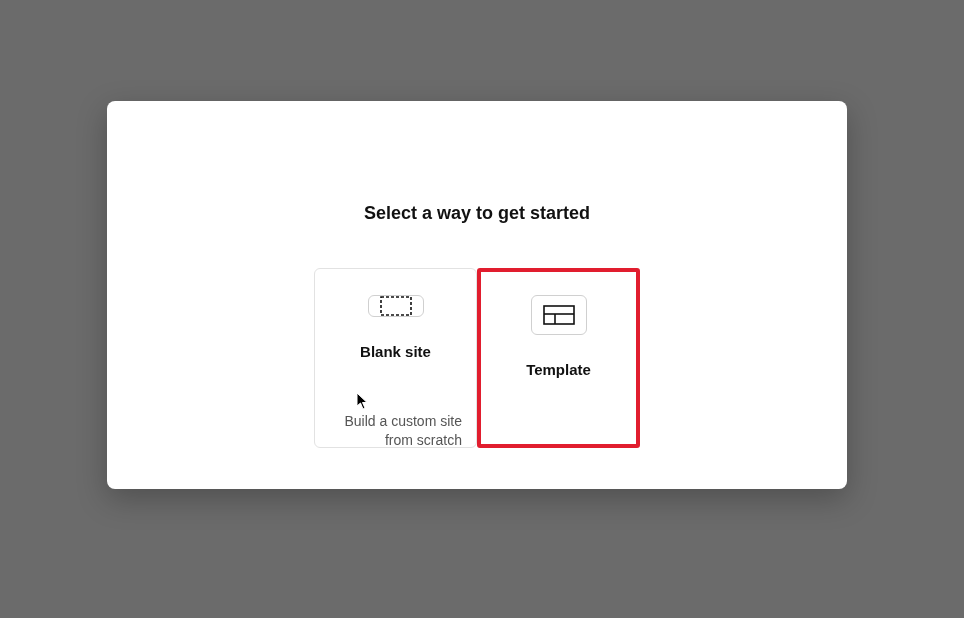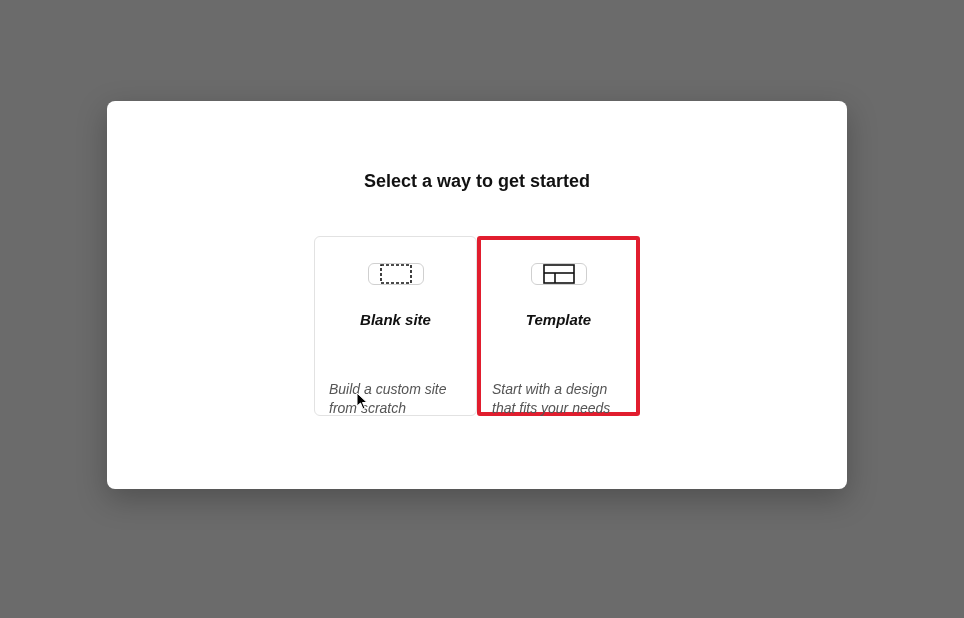--- a/index.html
+++ b/index.html
@@ -22,32 +22,31 @@
       top: 101px;
       left: 107px;
       width: 740px;
       height: 388px;
       background: #ffffff;
       border-radius: 8px;
       box-shadow: 0 10px 30px rgba(0,0,0,0.25);
       display: flex;
       flex-direction: column;
       align-items: center;
-      padding-top: 70px;
+      padding-top: 102px;
     }
     .modal-title {
       font-size: 18px;
       font-weight: 600;
       color: #111;
       margin-bottom: 44px;
     }
     .options {
       display: flex;
       gap: 0;
-      font-style: italic;
     }
     .option-card {
       width: 163px;
       height: 180px;
       border: 1px solid #e2e2e2;
       border-radius: 6px;
       display: flex;
       flex-direction: column;
       align-items: center;
       padding: 26px 14px 0 14px;
@@ -72,21 +71,21 @@
     .option-title {
       font-size: 15px;
       font-weight: 600;
       color: #111;
       margin-bottom: 8px;
       text-align: center;
     }
     .option-desc {
       font-size: 14px;
       color: #555;
-      text-align: left;
+      text-align: right;
       line-height: 1.35;
       margin-top: 44px;
     }
     .cursor {
       position: absolute;
       left: 356px;
       top: 392px;
       pointer-events: none;
     }
   </style>
@@ -109,21 +108,20 @@
 
     <div class="option-card highlighted">
       <div class="icon-box">
         <svg width="32" height="20" viewBox="0 0 32 20">
           <rect x="1" y="1" width="30" height="18" fill="none" stroke="#111" stroke-width="1.6"></rect>
           <line x1="1" y1="9" x2="31" y2="9" stroke="#111" stroke-width="1.6"></line>
           <line x1="12" y1="9" x2="12" y2="19" stroke="#111" stroke-width="1.6"></line>
         </svg>
       </div>
       <div class="option-title">Template</div>
-      <div class="option-desc">Start with a design that fits your needs</div>
     </div>
 
   </div>
 </div>
 
 <svg class="cursor" width="14" height="18" viewBox="0 0 14 18">
   <path d="M1 1 L1 14 L4.5 11 L7 17 L9 16 L6.5 10.5 L11 10.5 Z" fill="#000" stroke="#fff" stroke-width="1"></path>
 </svg>
 
 </body></html>

